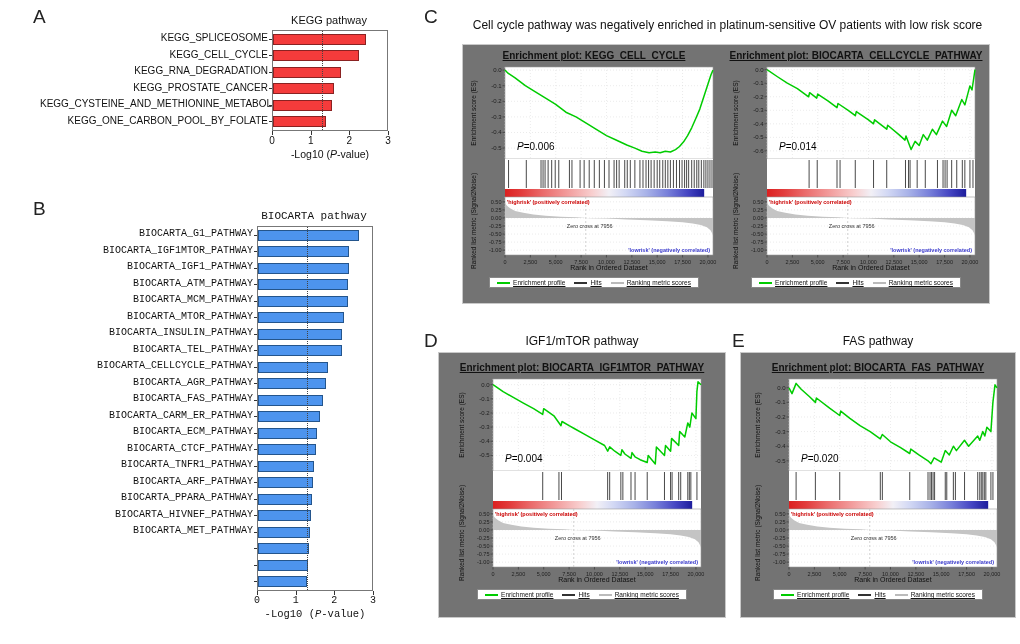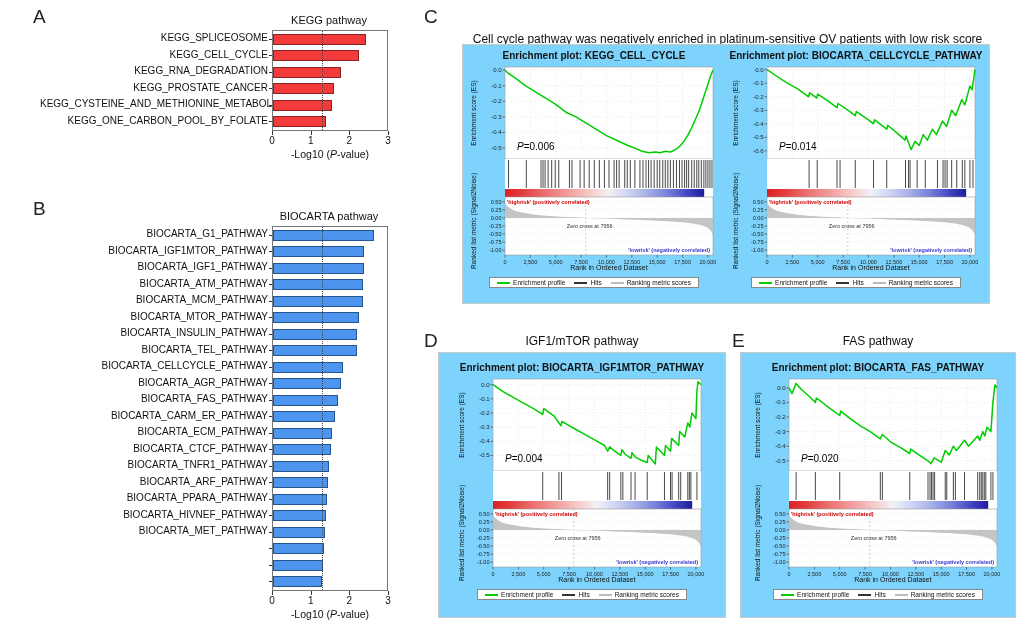--- a/index.html
+++ b/index.html
@@ -15,21 +15,21 @@
   .bc-plot{position:relative;width:114px;border:1px solid #777;background:#fff;}
   .bc-row{position:relative;height:16.5px;display:flex;align-items:center;}
   .bc-row .tick{position:absolute;left:-4px;width:3px;height:1px;background:#333;}
   .bc-bar{height:11px;box-sizing:border-box;}
   .bc-thresh{position:absolute;top:0;bottom:0;width:0;border-left:1px dotted #444;}
   .bc-axis{position:relative;margin-left:232px;width:116px;height:16px;}
   .bc-axis .tk{position:absolute;top:0;width:1px;height:4px;background:#333;}
   .bc-axis .tl{position:absolute;top:4px;transform:translateX(-50%);font-size:10px;}
   .bc-xlabel{margin-left:232px;width:116px;text-align:center;font-size:10.5px;margin-top:1px;}
   
-  .graybox{position:absolute;background:#7dd3fc;border:1px solid #c9c9c9;box-sizing:border-box;}
+  .graybox{position:absolute;background:#737373;border:1px solid #c9c9c9;box-sizing:border-box;text-decoration:underline;}
   .cheader{position:absolute;font-size:12px;text-align:center;white-space:nowrap;}
   .gsea{width:254px;display:flex;flex-direction:column;align-items:center;}
   .gsea-title{font-size:10px;font-weight:bold;height:14px;line-height:14px;white-space:nowrap;}
   .gsea-svg{display:block;}
   .gsea-legend{margin-top:2px;display:inline-flex;align-items:center;gap:9px;border:1px solid #888;
      background:#fff;padding:1px 7px;font-size:6.5px;white-space:nowrap;}
   .gsea-legend .item{display:inline-flex;align-items:center;gap:3px;}
   .gsea-legend .sw{display:inline-block;width:13px;height:2px;}
   .row2{display:flex;gap:8px;padding:4px;}
 </style>
@@ -85,21 +85,21 @@
         <span class="tl" style="left: 33.3333%;">1</span>
         <span class="tk" style="left: 66.6667%;"></span>
         <span class="tl" style="left: 66.6667%;">2</span>
         <span class="tk" style="left: 100%;"></span>
         <span class="tl" style="left: 100%;">3</span>
       </div>
     <div class="bc-xlabel"><span>-Log10 (</span><i>P</i><span>-value)</span></div>
   </div>
 
   <div class="plabel" style="left:33px;top:198px;">B</div>
-  <div class="barchart" style="left:40px;top:208px;">
+  <div class="barchart" style="left:25px;top:208px;font-family:Liberation Mono, monospace;">
     <div class="bc-title">BIOCARTA pathway</div>
     <div class="bc-body">
       <div class="bc-labels">
           <div>BIOCARTA_G1_PATHWAY</div>
           <div>BIOCARTA_IGF1MTOR_PATHWAY</div>
           <div>BIOCARTA_IGF1_PATHWAY</div>
           <div>BIOCARTA_ATM_PATHWAY</div>
           <div>BIOCARTA_MCM_PATHWAY</div>
           <div>BIOCARTA_MTOR_PATHWAY</div>
           <div>BIOCARTA_INSULIN_PATHWAY</div>
@@ -215,21 +215,21 @@
         <span class="tl" style="left: 33.3333%;">1</span>
         <span class="tk" style="left: 66.6667%;"></span>
         <span class="tl" style="left: 66.6667%;">2</span>
         <span class="tk" style="left: 100%;"></span>
         <span class="tl" style="left: 100%;">3</span>
       </div>
     <div class="bc-xlabel"><span>-Log10 (</span><i>P</i><span>-value)</span></div>
   </div>
 
   <div class="plabel" style="left:424px;top:6px;">C</div>
-  <div class="cheader" style="left:445px;top:32px;width:565px;">Cell cycle pathway was negatively enriched in platinum-sensitive OV patients with low risk score</div>
+  <div class="cheader" style="left:445px;top:18px;width:565px;">Cell cycle pathway was negatively enriched in platinum-sensitive OV patients with low risk score</div>
   <div class="graybox" style="left:462px;top:44px;width:528px;height:260px;">
     <div class="row2">
       <div class="gsea">
         <div class="gsea-title">Enrichment plot: KEGG_CELL_CYCLE</div>
         <svg class="gsea-svg" width="254" height="212" viewBox="0 0 254 212">
             <defs>
               <linearGradient id="grad2" x1="0" y1="0" x2="1" y2="0">
                 <stop offset="0" stop-color="#dc2020"></stop>
                 <stop offset="0.08" stop-color="#e23c3c"></stop>
                 <stop offset="0.18" stop-color="#ea6a6a"></stop>

